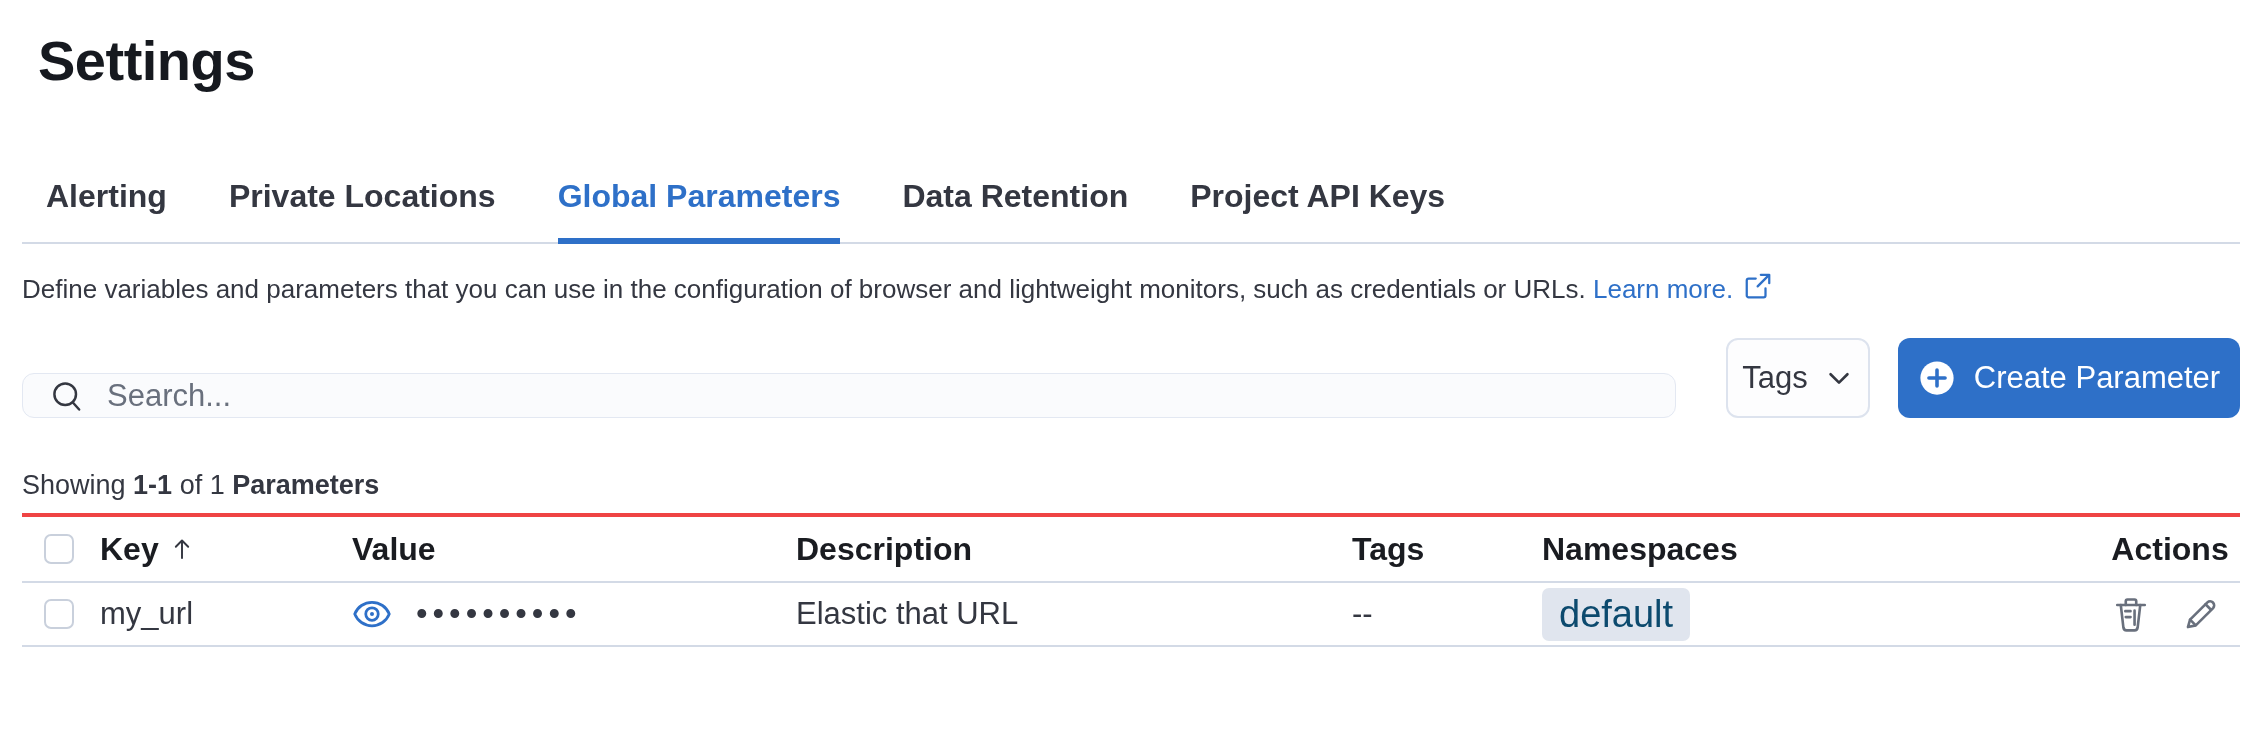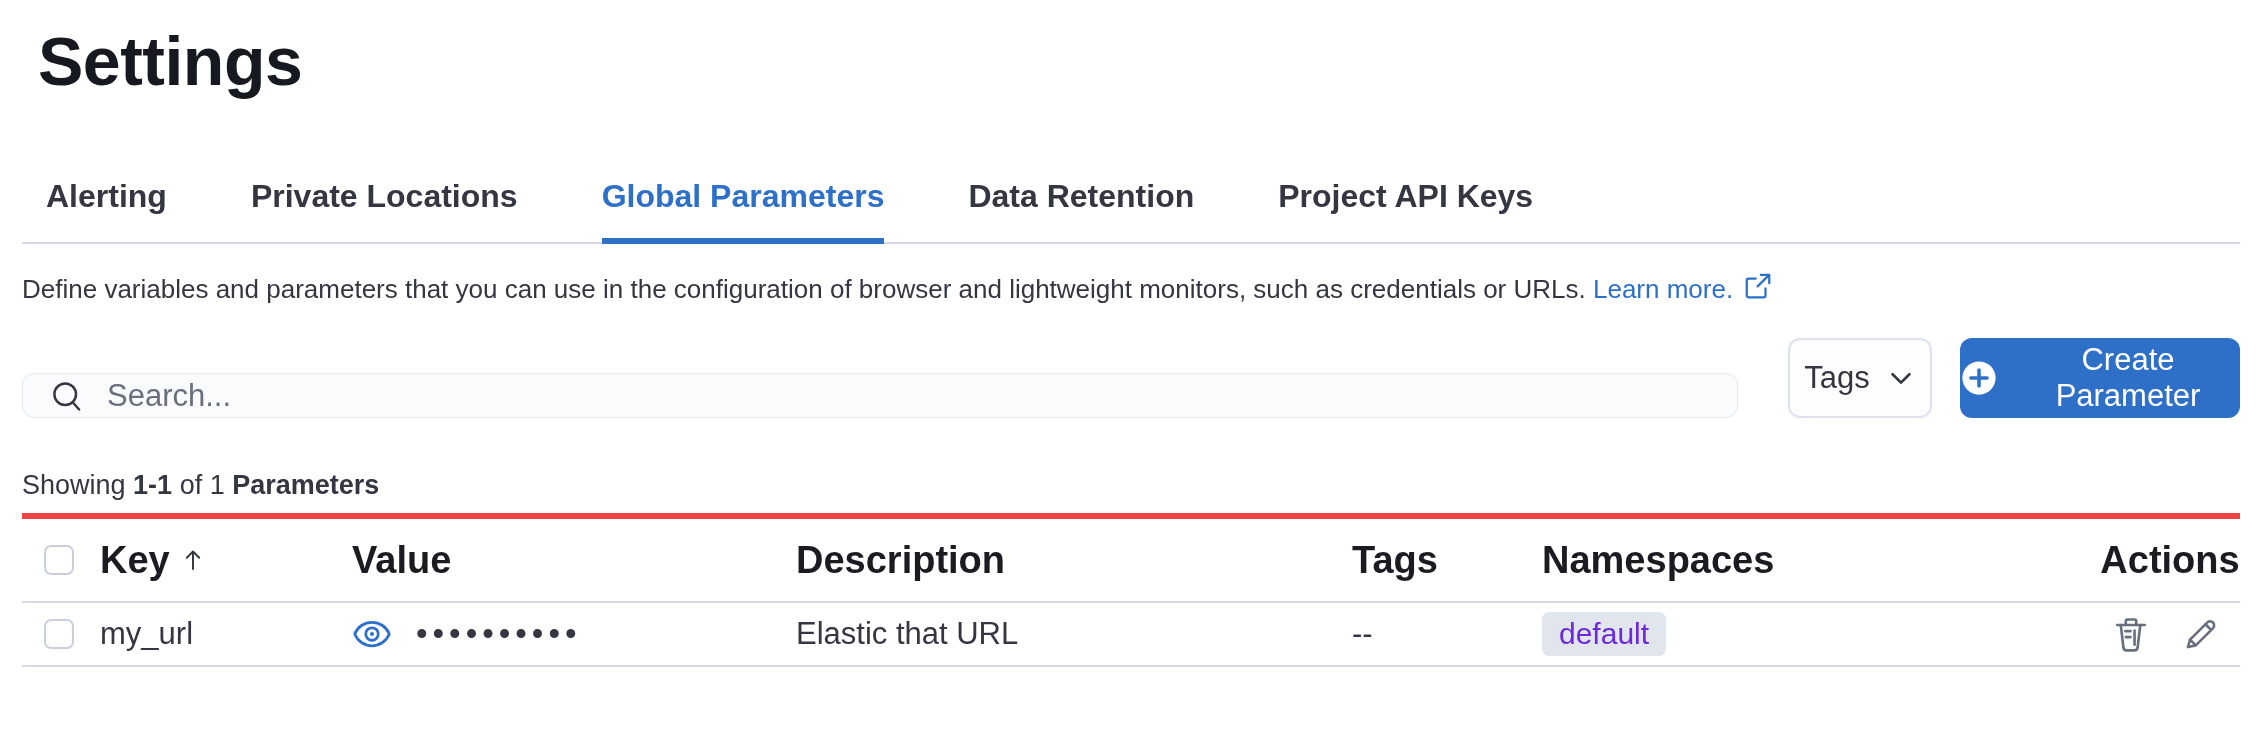--- a/index.html
+++ b/index.html
@@ -7,32 +7,32 @@
   body {
     font-family: "Liberation Sans", "DejaVu Sans", sans-serif;
     color: #343741;
     overflow: hidden;
   }
   .page { width: 2262px; height: 754px; padding: 0 22px; }
 
   
   .page-title {
     margin: 28px 0 0 16px;
-    font-size: 68px;
+    font-size: 56px;
     font-weight: 700;
     color: #16191f;
     letter-spacing: -0.5px;
     line-height: 66px;
   }
 
   
   .tabs {
     margin-top: 82px;
     display: flex;
-    gap: 84px;
+    gap: 62px;
     padding-left: 24px;
     border-bottom: 2px solid #d3dae6;
   }
   .tab {
     font-size: 32px;
     font-weight: 700;
     color: #343741;
     padding-bottom: 22px;
     border-bottom: 6px solid transparent;
     margin-bottom: -2px;
@@ -90,21 +90,21 @@
     align-items: center;
     justify-content: center;
     gap: 16px;
     font-size: 31px;
     font-weight: 500;
     color: #343741;
     cursor: pointer;
   }
   .create-btn {
     margin-left: 28px;
-    width: 280px;
+    width: 342px;
     background: #2e70c8;
     border: none;
     border-radius: 12px;
     display: flex;
     align-items: center;
     justify-content: center;
     gap: 18px;
     font-family: inherit;
     font-size: 31px;
     font-weight: 500;
@@ -117,24 +117,24 @@
   .summary b { font-weight: 700; }
 
   
   .table { margin-top: 12px; }
   .thead, .trow {
     display: grid;
     grid-template-columns: 78px 252px 444px 556px 190px 558px 1fr;
     align-items: center;
   }
   .thead {
-    height: 90px;
-    border-top: 6px solid #ef4444;
+    height: 70px;
+    border-top: 4px solid #ef4444;
     border-bottom: 2px solid #d3dae6;
-    font-size: 38px;
+    font-size: 32px;
     font-weight: 700;
     color: #1a1c21;
   }
   .trow {
     height: 64px;
     border-bottom: 2px solid #d3dae6;
     font-size: 31px;
     color: #343741;
   }
   .cell-check { padding-left: 22px; }
@@ -147,22 +147,22 @@
   }
   .sort-header { display: flex; align-items: center; gap: 10px; cursor: pointer; }
   .cell-actions-h { text-align: center; }
   .value-cell { display: flex; align-items: center; gap: 24px; }
   .masked { font-size: 33px; letter-spacing: 5px; color: #343741; white-space: nowrap; }
   .badge {
     display: inline-block;
     background: #e0e5ee;
     border-radius: 7px;
     padding: 5px 17px;
-    font-size: 30px;
-    color: #6d28d9;
+    font-size: 38px;
+    color: #0c4a6e;
   }
   .actions { display: flex; justify-content: flex-end; gap: 32px; padding-right: 20px; }
   .icon-btn { background: none; border: none; cursor: pointer; padding: 0; line-height: 0; }
   svg { display: block; }
 </style>
 </head>
 <body>
 
 <div class="page">
 

